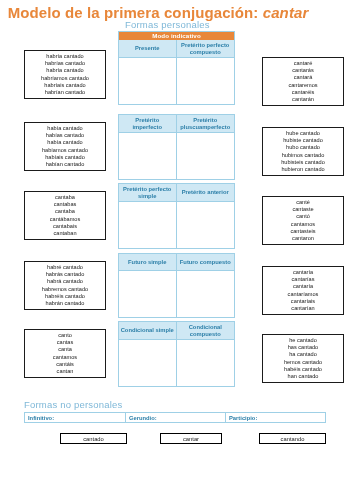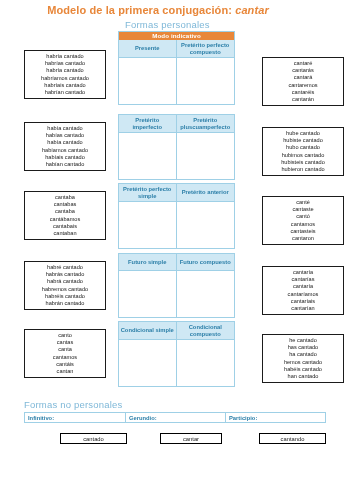--- a/index.html
+++ b/index.html
@@ -20,21 +20,21 @@
     background: #ffffff;
   }
 
   
   .main-title {
     position: absolute;
     top: 4px;
     left: 0;
     width: 316px;
     text-align: center;
-    font-size: 11px;
+    font-size: 15px;
     font-weight: bold;
     color: #e8873a;
     letter-spacing: 0.1px;
     white-space: nowrap;
   }
   .main-title .verb { font-style: italic; }
 
   
   .section-heading {
     position: absolute;

